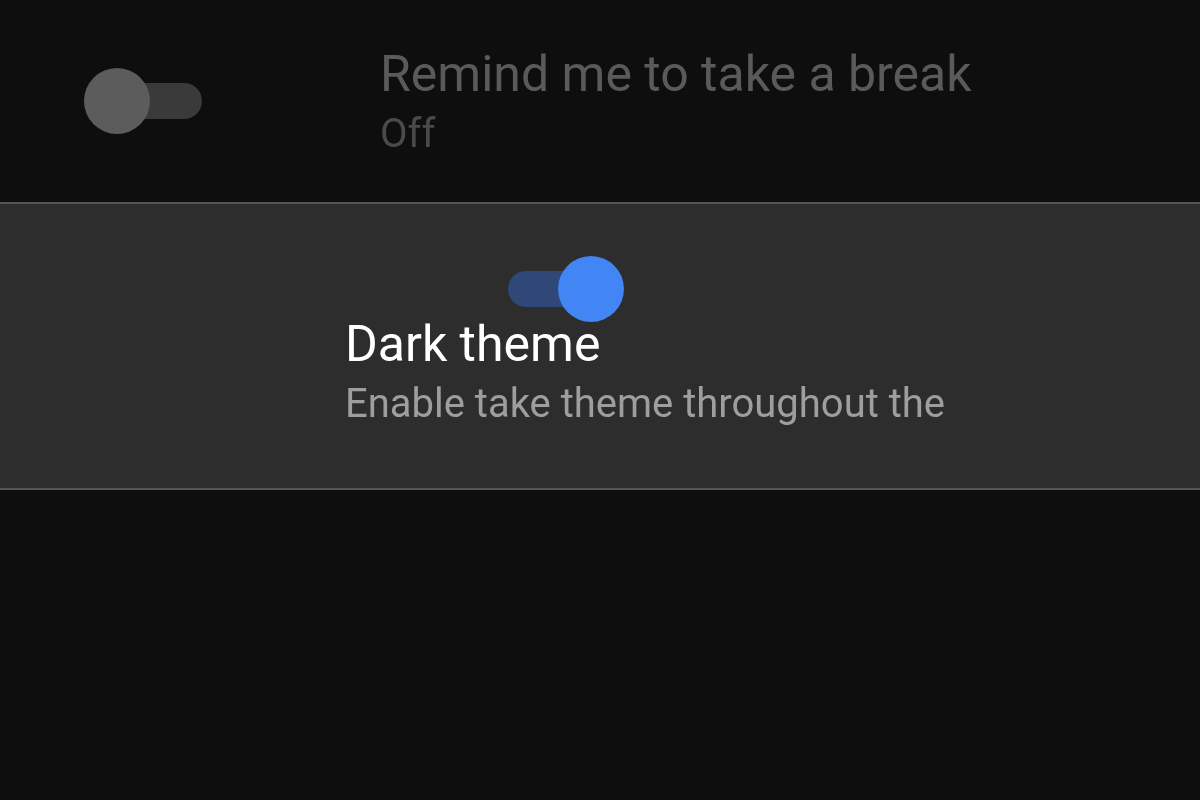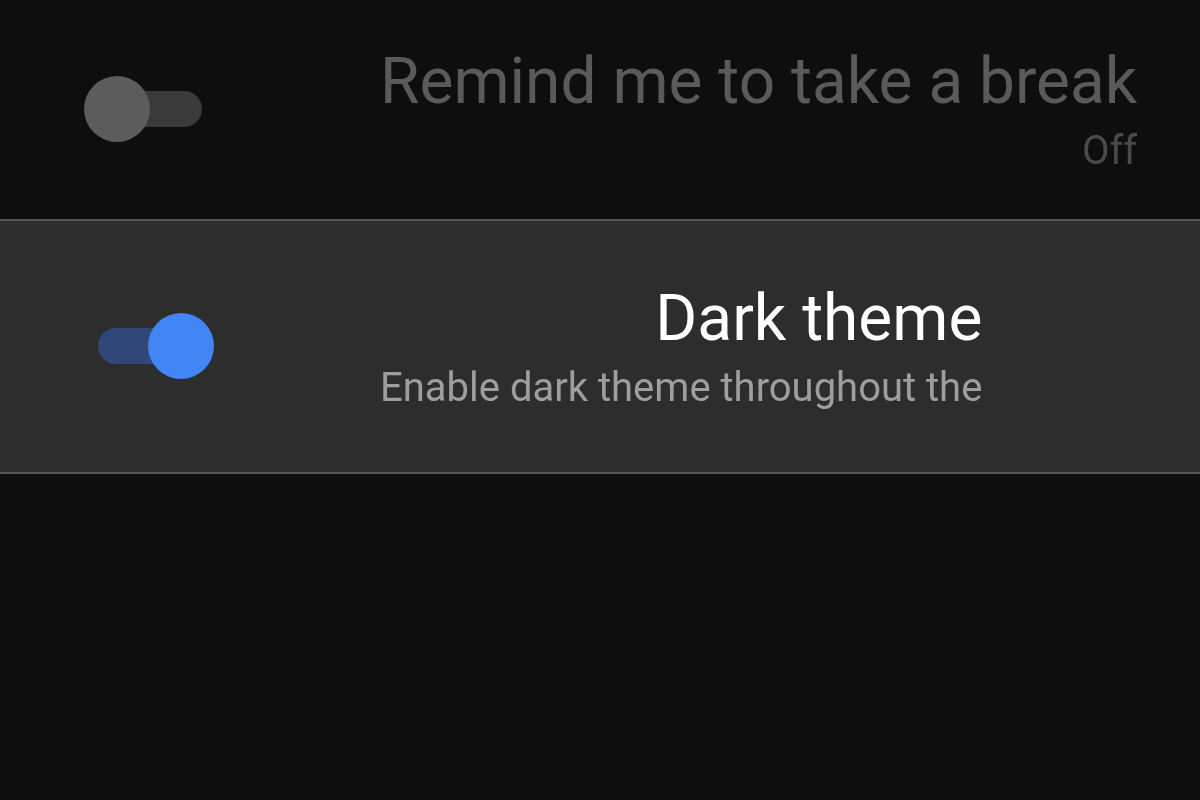--- a/index.html
+++ b/index.html
@@ -21,28 +21,29 @@
   }
 
   .setting-row {
     display: flex;
     align-items: center;
     padding: 44px 0 44px 90px;
     box-sizing: border-box;
   }
 
   .setting-row.dimmed .title { color: #5a5a5a; }
-  .setting-row.dimmed .subtitle { color: #4a4a4a; text-align: right; }
+  .setting-row.dimmed .subtitle { color: #4a4a4a; }
 
   .setting-row.highlighted {
     background: #2d2d2d;
     border-top: 2px solid #555;
     border-bottom: 2px solid #555;
     padding-top: 60px;
     padding-bottom: 60px;
+    flex-direction: column;
   }
 
   .toggle {
     position: relative;
     width: 120px;
     height: 50px;
     flex: 0 0 auto;
     margin-right: 170px;
   }
 
@@ -81,26 +82,25 @@
   .toggle.dimblue .knob  { background: #2a4390; }
 
   .text-col {
     display: flex;
     flex-direction: column;
     min-width: 0;
     white-space: nowrap;
   }
 
   .title {
-    font-size: 64px;
+    font-size: 50px;
     font-weight: 400;
     color: #ffffff;
     line-height: 1.2;
     margin-bottom: 6px;
-    text-align: right;
   }
 
   .subtitle {
     font-size: 40px;
     font-weight: 400;
     color: #9b9b9b;
     line-height: 1.2;
   }
 
   .highlighted .title { color: #ffffff; }
@@ -122,18 +122,18 @@
     </div>
   </div>
 
   <div class="setting-row highlighted">
     <div class="toggle on blue">
       <div class="track"></div>
       <div class="knob"></div>
     </div>
     <div class="text-col">
       <div class="title">Dark theme</div>
-      <div class="subtitle">Enable dark theme throughout the</div>
+      <div class="subtitle">Enable take theme throughout the</div>
     </div>
   </div>
 
 
 </div>
 
 </body></html>

